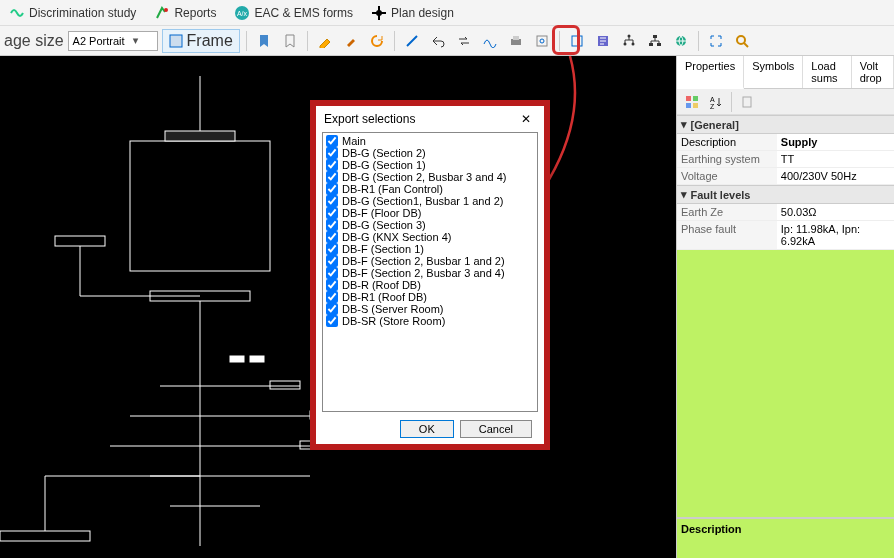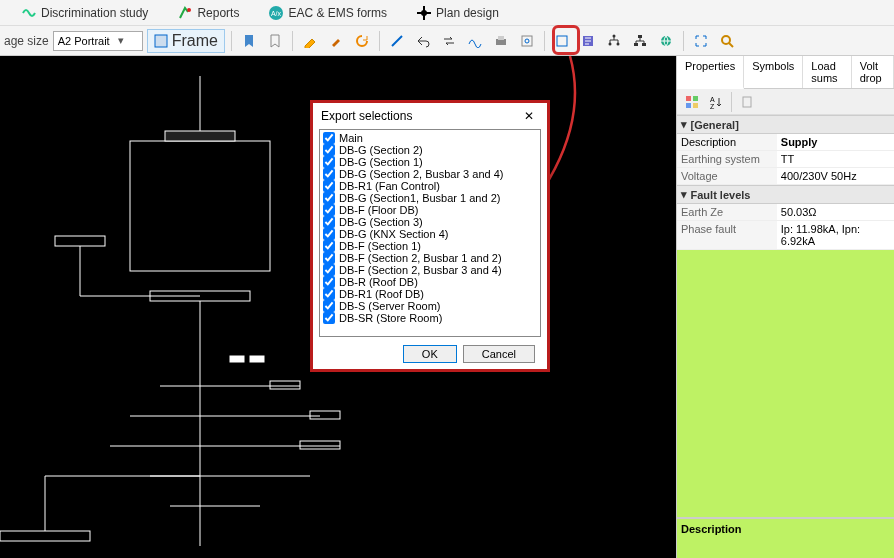--- a/index.html
+++ b/index.html
@@ -1,23 +1,23 @@
 <!DOCTYPE html>
 <html><head>
 <meta charset="utf-8">
 <style>
   * { box-sizing: border-box; margin: 0; padding: 0; font-family: "Segoe UI", Tahoma, sans-serif; }
   body { width: 894px; height: 558px; overflow: hidden; background: #fff; position: relative; }
 
-  .topbar1 { height: 26px; background: #f4f4f4; border-bottom: 1px solid #ddd; display: flex; padding: 0 12px; align-items: center; gap: 11px; }
+  .topbar1 { height: 26px; background: #f4f4f4; border-bottom: 1px solid #ddd; display: flex; padding: 0 0; align-items: center; }
   .toptab { display: flex; align-items: center; gap: 4px; padding: 2px 8px; font-size: 12px; color: #333; border: 1px solid transparent; cursor: pointer; }
   .toptab-icon { width: 16px; height: 16px; display: flex; align-items: center; justify-content: center; }
 
   .topbar2 { height: 30px; background: #f4f4f4; border-bottom: 1px solid #ccc; display: flex; align-items: center; gap: 4px; padding: 0 4px; }
-  .lbl { font-size: 12px; color: #444; }
+  .lbl { font-size: 16px; color: #444; }
   .combo { height: 20px; font-size: 11px; border: 1px solid #aaa; background: #fff; display: flex; align-items: center; gap: 4px; padding: 0 2px 0 4px; }
   .combo .arr { width: 14px; display: flex; align-items: center; justify-content: center; color: #555; }
   .framebtn { display: flex; align-items: center; gap: 4px; padding: 2px 6px; border: 1px solid #9ecaed; background: #e8f3fb; font-size: 16px; color: #333; }
   .tbtn { width: 22px; height: 22px; display: flex; align-items: center; justify-content: center; border: 1px solid transparent; cursor: pointer; }
   .tsep { width: 1px; height: 20px; background: #ccc; margin: 0 2px; }
   .highlight-red { position: absolute; border: 3px solid #d32f2f; border-radius: 6px; pointer-events: none; }
 
   .workspace { position: absolute; top: 56px; left: 0; right: 0; bottom: 0; display: flex; }
   .canvas { flex: 1; background: #000; position: relative; overflow: hidden; }
   .sidepanel { width: 218px; background: #bef264; border-left: 1px solid #ccc; display: flex; flex-direction: column; }
@@ -28,25 +28,25 @@
   .prop-grid { flex: 1; font-size: 11px; overflow: auto; border-bottom: 1px solid #ccc; }
   .prop-cat { background: #e8e8e8; padding: 2px 4px; font-weight: bold; color: #333; border-top: 1px solid #ccc; border-bottom: 1px solid #ccc; display: flex; align-items: center; gap: 4px; }
   .prop-row { display: flex; border-bottom: 1px solid #eee; }
   .prop-name { width: 46%; padding: 2px 4px; color: #666; background: #f5f5f5; }
   .prop-name.blk { color: #000; }
   .prop-val { flex: 1; padding: 2px 4px; background: #fff; }
   .prop-val.bold { font-weight: bold; }
   .desc-pane { height: 40px; border-top: 1px solid #ccc; padding: 4px; font-size: 11px; }
   .desc-pane b { font-weight: bold; }
 
-  .dialog { position: absolute; left: 310px; top: 100px; width: 240px; background: #fff; border: 3px solid #b91c1c; box-shadow: 2px 3px 10px rgba(0,0,0,0.25); }
+  .dialog { position: absolute; left: 310px; top: 100px; width: 240px; background: #fff; border: 6px solid #b91c1c; box-shadow: 2px 3px 10px rgba(0,0,0,0.25); }
   .dialog-title { display: flex; justify-content: space-between; align-items: center; padding: 6px 8px; font-size: 12px; }
   .dialog-title .close { width: 20px; text-align: center; cursor: pointer; }
   .dialog-body { padding: 0 6px 6px; }
-  .checklist { border: 1px solid #888; height: 208px; overflow: auto; padding: 2px; font-size: 11px; }
+  .checklist { border: 1px solid #888; height: 280px; overflow: auto; padding: 2px; font-size: 11px; }
   .checkrow { display: flex; align-items: center; gap: 4px; padding: 0 1px; }
   .checkrow input { width: 12px; height: 12px; }
   .dialog-btns { display: flex; justify-content: flex-end; gap: 6px; padding: 8px 6px 0; }
   .dlgbtn { padding: 2px 18px; font-size: 11px; border: 1px solid #888; background: #efefef; cursor: pointer; }
   .dlgbtn.primary { border-color: #0078d7; }
 
   .arrow-svg { position: absolute; pointer-events: none; }
 
   .schematic { position: absolute; stroke: #fff; fill: none; stroke-width: 1; }
 </style>

